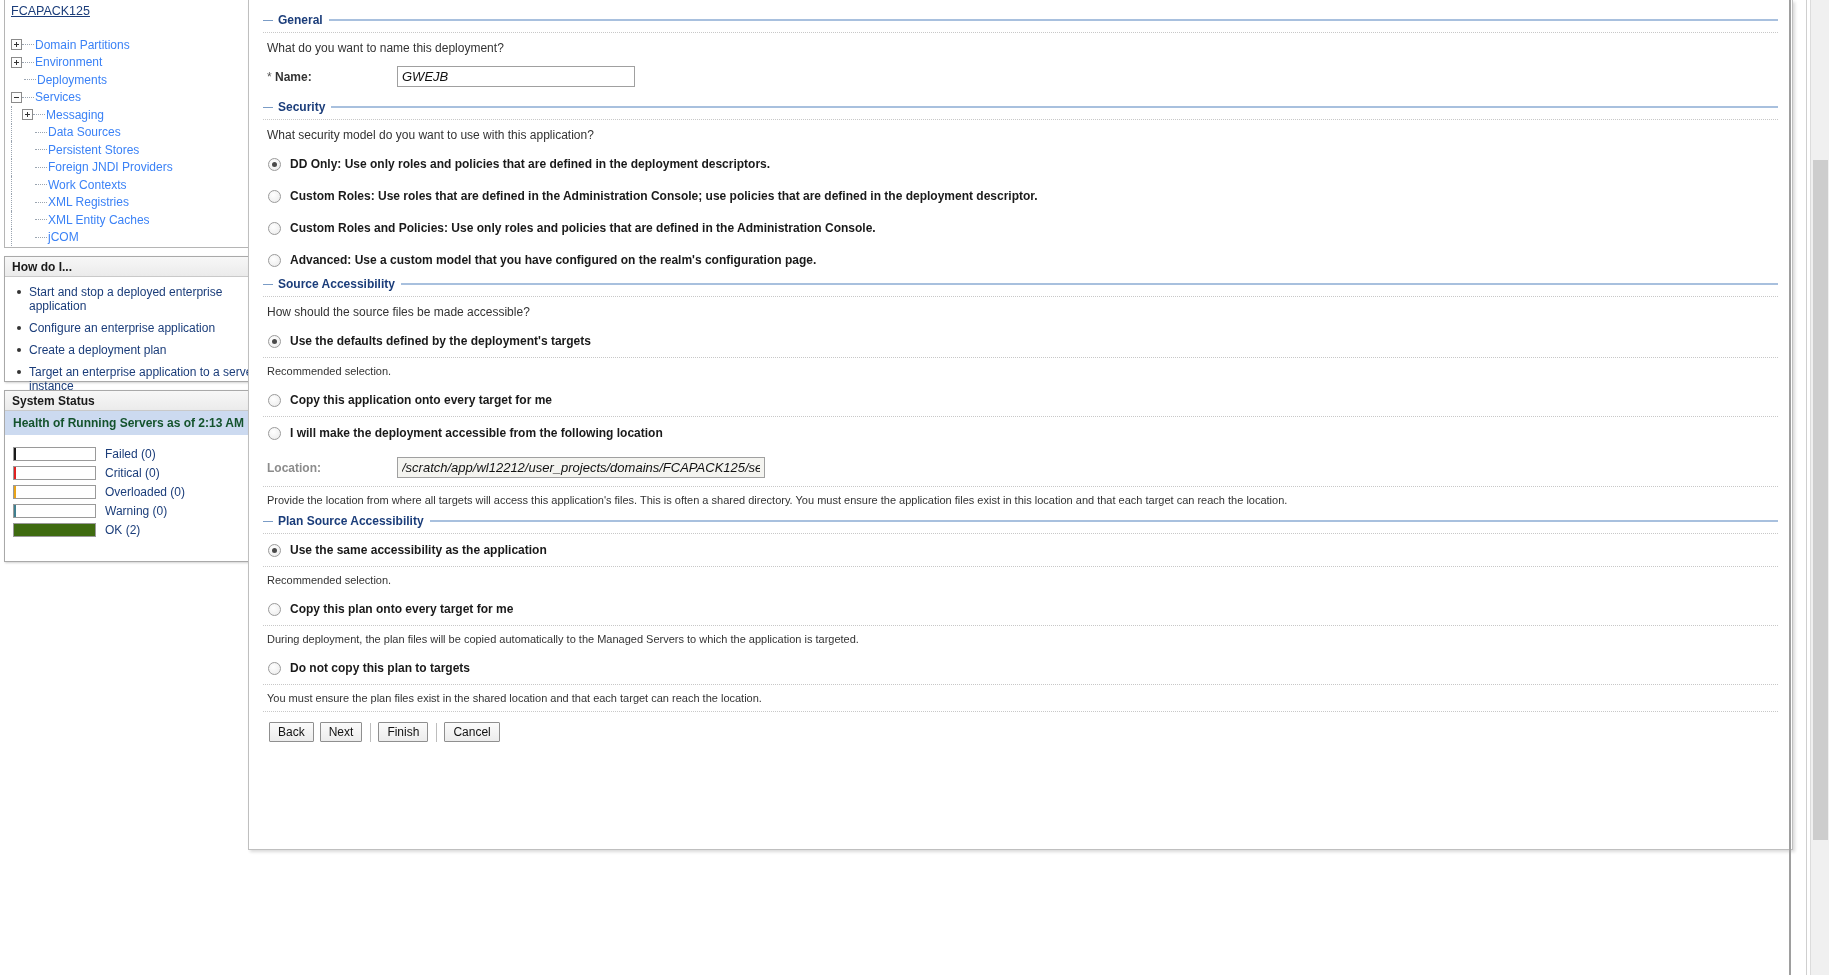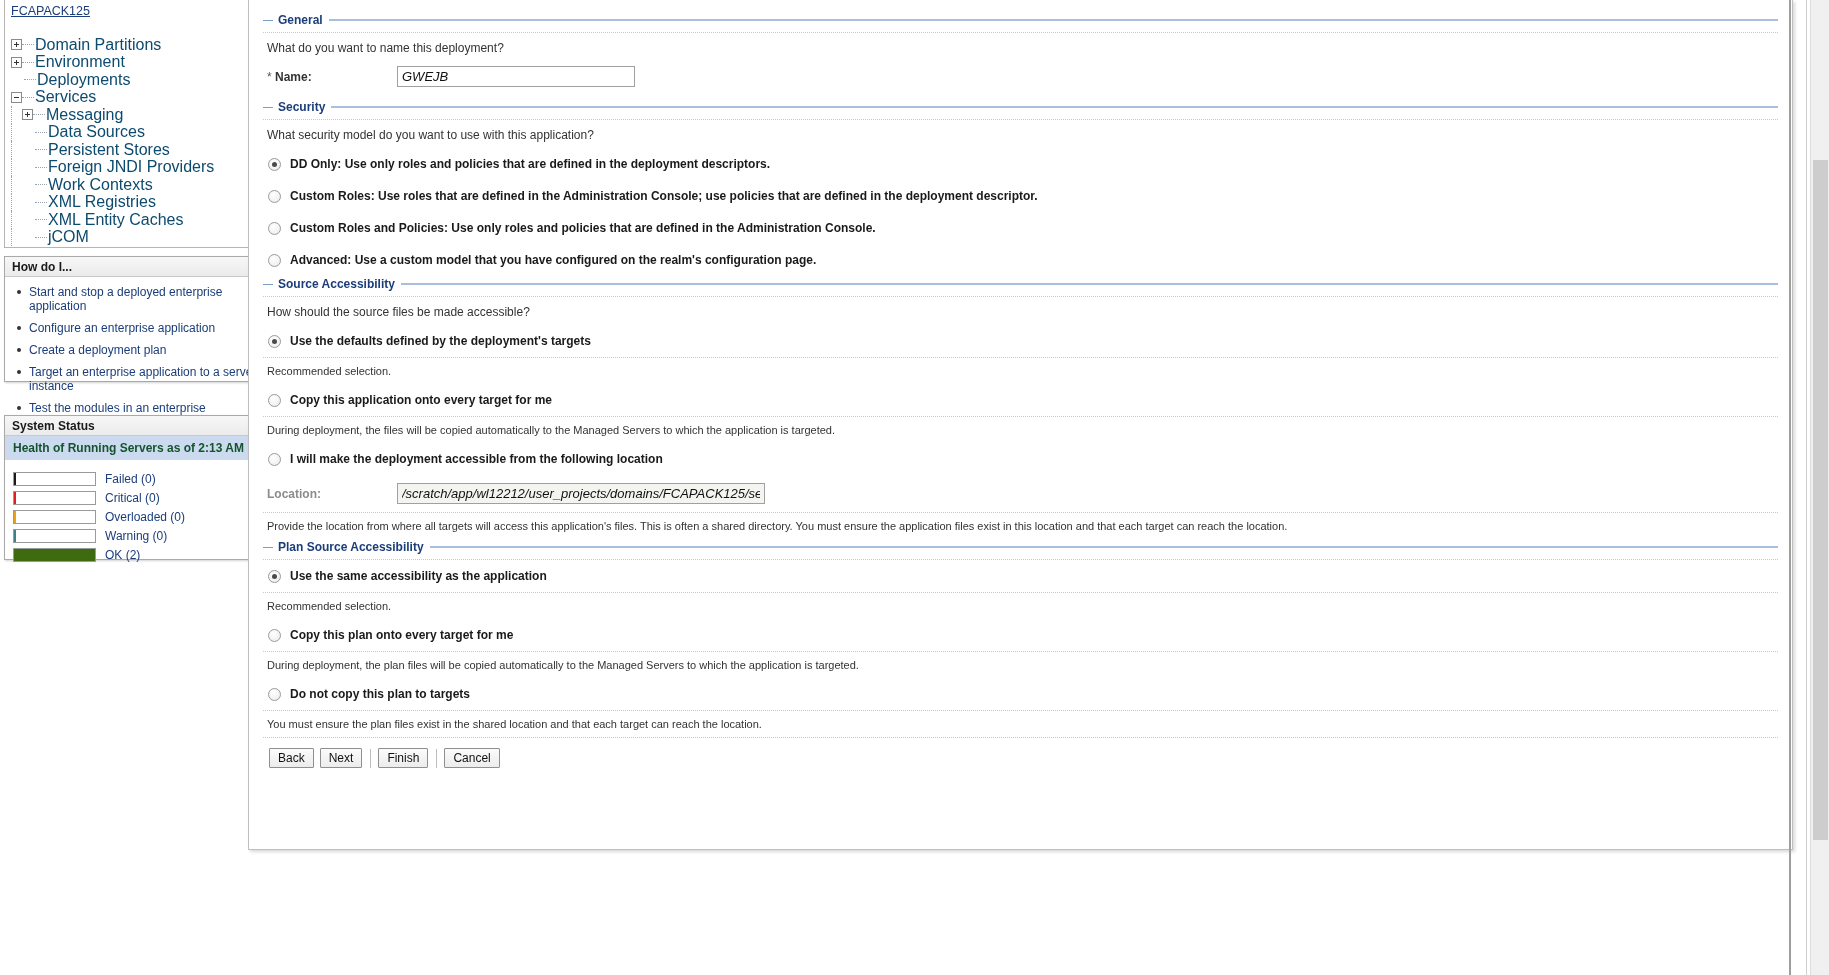--- a/index.html
+++ b/index.html
@@ -77,22 +77,22 @@
   }
   .vline {
     display: inline-block;
     width: 1px; height: 17.5px;
     border-left: 1px dotted #9aa4b0;
     flex: 0 0 auto;
     margin-right: 10px;
   }
   .spacer12 { display: inline-block; width: 13px; flex: 0 0 auto; }
   .tree-link {
-    color: #0c4a6e;
-    font-size: 16px;
+    color: #3b82f6;
+    font-size: 12px;
     cursor: pointer;
     padding-left: 1px;
   }
 
   
   .tree-scroll {
     position: absolute; right: 0px; top: 0px;
     width: 16px; height: 246px;
     background: #f0f0f0;
     border-left: 1px solid #d4d4d4;
@@ -481,21 +481,21 @@
         <ul class="howto-list" id="howto-list">
             <li><a>Start and stop a deployed enterprise application</a></li>
             <li><a>Configure an enterprise application</a></li>
             <li><a>Create a deployment plan</a></li>
             <li><a>Target an enterprise application to a server instance</a></li>
             <li><a>Test the modules in an enterprise application</a></li>
           </ul>
       </div>
     </div>
 
-    <div class="portlet" style="left:4px; top:415px; width:269px; height:145px;">
+    <div class="portlet" style="left:4px; top:390px; width:269px; height:172px;">
       <div class="portlet-hdr">
         <span class="portlet-title">System Status</span>
         <span class="collapse-btn"></span>
       </div>
       <div class="status-sub">Health of Running Servers as of  2:13 AM</div>
       <div class="status-body" id="status-body">
           <div class="status-row">
             <span class="bar-outer">
               <span class="bar-fill" style="background: rgb(26, 26, 26); width: 2%;"></span>
             </span>
@@ -587,21 +587,20 @@
           <span class="radio-label">Use the defaults defined by the deployment's targets</span>
         </div>
         <div class="dotrule"></div>
         <div class="helper-text">Recommended selection.</div>
 
         <div class="radio-row">
           <span class="radio"></span>
           <span class="radio-label">Copy this application onto every target for me</span>
         </div>
         <div class="dotrule"></div>
-        <div class="helper-text">During deployment, the files will be copied automatically to the Managed Servers to which the application is targeted.</div>
 
         <div class="radio-row">
           <span class="radio"></span>
           <span class="radio-label">I will make the deployment accessible from the following location</span>
         </div>
         <div class="field-row" style="padding-top:8px;padding-bottom:8px;">
           <span class="label-muted">Location:</span>
           <input class="text-input readonlyish" type="text" value="/scratch/app/wl12212/user_projects/domains/FCAPACK125/serv" style="">
         </div>
         <div class="dotrule"></div>

